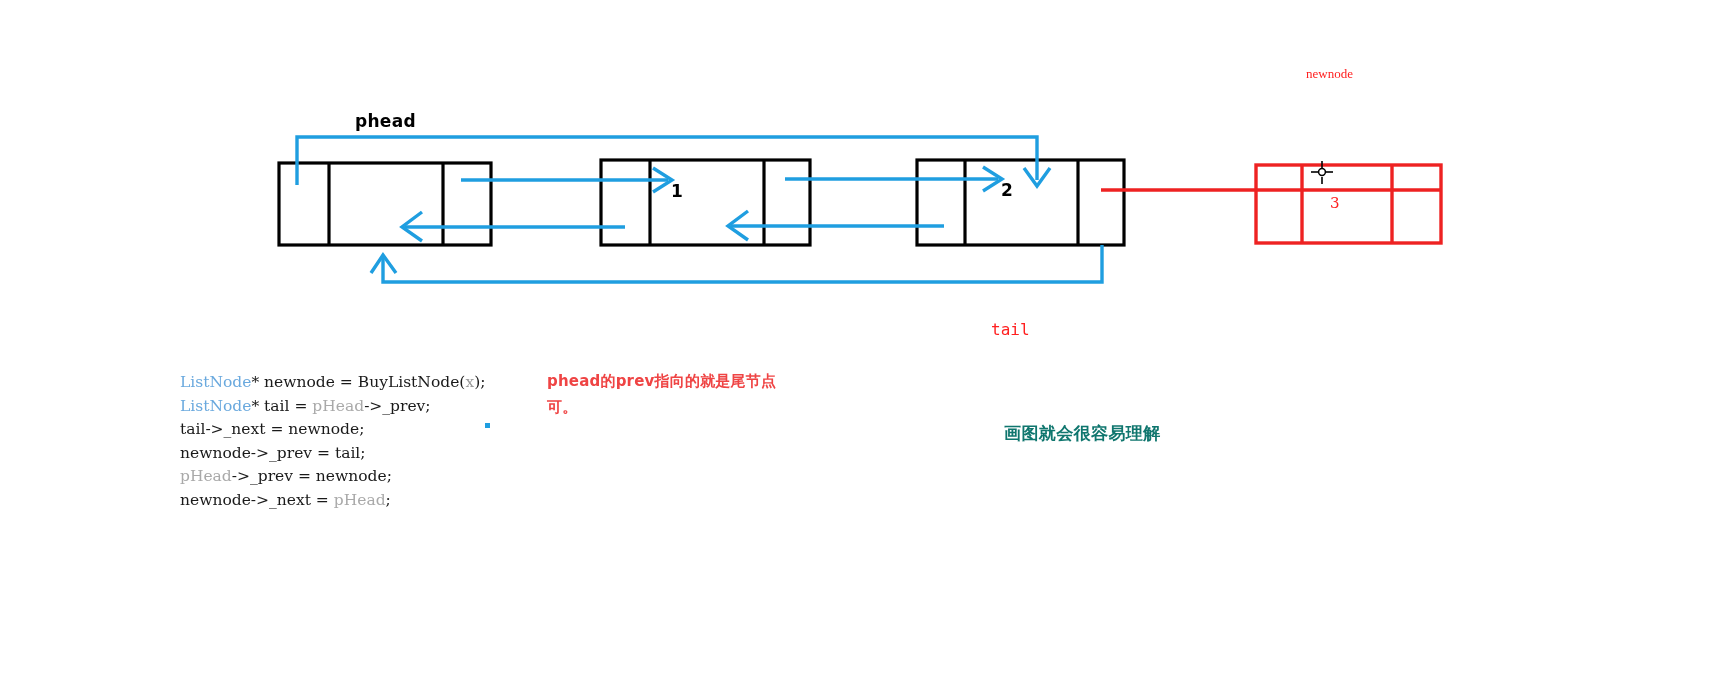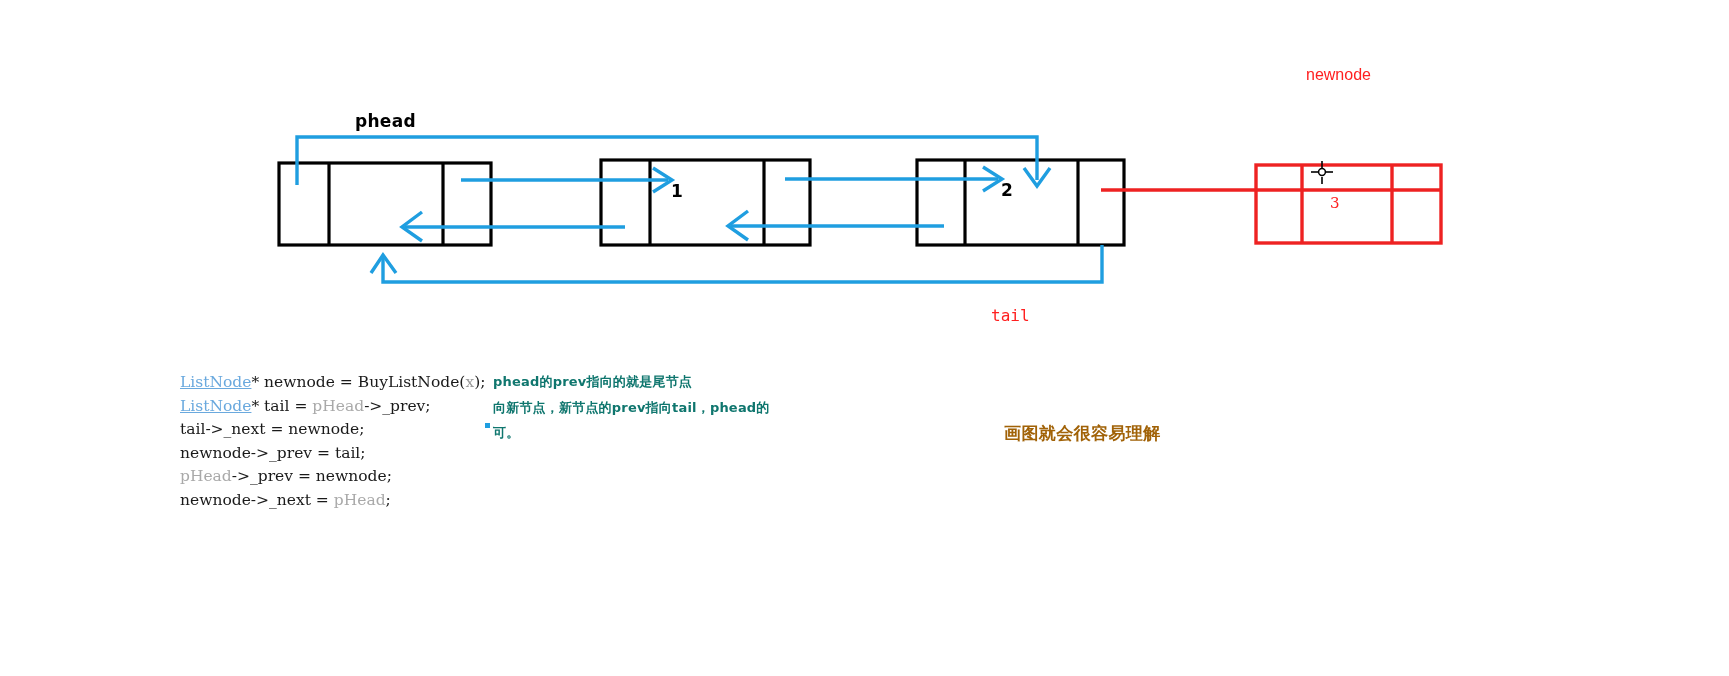--- a/index.html
+++ b/index.html
@@ -15,25 +15,25 @@
 
   
   .lbl-phead{
     left:355px;top:111px;
     font-family:"DejaVu Sans", sans-serif;
     font-weight:bold;font-size:17px;color:#000000;
     letter-spacing:.3px;
   }
   .lbl-newnode{
     left:1306px;top:66px;
-    font-family:Liberation Sans, sans-serif;
-    font-size:16px;color:#ff2020;
+    font-family:Liberation Serif, serif;
+    font-size:13px;color:#ff2020;
   }
   .lbl-tail{
-    left:991px;top:306px;
+    left:991px;top:320px;
     font-family:"DejaVu Sans Mono", monospace;
     font-size:16px;color:#ff2020;
   }
   .lbl-num{
     font-family:"DejaVu Sans", sans-serif;
     font-weight:bold;font-size:17px;color:#000000;
   }
   .lbl-1{left:671px;top:181px;}
   .lbl-2{left:1001px;top:180px;}
   .lbl-3{left:1330px;top:194px;
@@ -42,41 +42,41 @@
 
   
   .code{
     left:180px;top:371px;
     font-family:"DejaVu Serif", serif;
     font-size:15.5px;
     line-height:23.5px;
     color:#1a1a1a;
     white-space:pre;
   }
-  .code .type{color:#6aa9de;text-decoration:underline;}
+  .code .type{color:#6aa9de;}
   .code .ph{color:#a9a9a9;}
   .code .arg{color:#9a9a9a;}
 
   
   .cn{
-    left:493px;top:369px;
+    left:547px;top:369px;
     font-family:"DejaVu Sans", sans-serif;
     font-weight:bold;
-    font-size:13px;
+    font-size:15px;
     line-height:25.5px;
-    color:#0f766e;
+    color:#ef4444;
     white-space:pre;
     letter-spacing:.2px;
   }
   .cn-red{
     left:1004px;top:422px;
     font-family:"DejaVu Sans", sans-serif;
     font-weight:bold;
     font-size:17px;
-    color:#a16207;
+    color:#0f766e;
     letter-spacing:.4px;
   }
   .dot{
     left:485px;top:423px;
     width:5px;height:5px;background:#1f9ee0;
   }
 </style>
 </head>
 <body>
 
@@ -169,15 +169,15 @@
 <div class="abs lbl-tail">tail</div>
 
 <div class="abs lbl-num lbl-1">1</div>
 <div class="abs lbl-num lbl-2">2</div>
 <div class="abs lbl-num lbl-3">3</div>
 
 <div class="abs code" id="code-block"><div><span class="type">ListNode</span><span>* newnode = BuyListNode</span><span>(</span><span class="arg">x</span><span>);</span></div><div><span class="type">ListNode</span><span>* tail = </span><span class="ph">pHead</span><span>-&gt;_prev;</span></div><div><span>tail-&gt;_next = newnode;</span></div><div><span>newnode-&gt;_prev = tail;</span></div><div><span class="ph">pHead</span><span>-&gt;_prev = newnode;</span></div><div><span>newnode-&gt;_next = </span><span class="ph">pHead</span><span>;</span></div></div>
 
 <div class="abs dot"></div>
 
-<div class="abs cn" id="cn-block"><div>phead的prev指向的就是尾节点</div><div>向新节点，新节点的prev指向tail，phead的</div><div>可。</div></div>
+<div class="abs cn" id="cn-block"><div>phead的prev指向的就是尾节点</div><div>可。</div></div>
 
 <div class="abs cn-red">画图就会很容易理解</div>
 
 </body></html>

